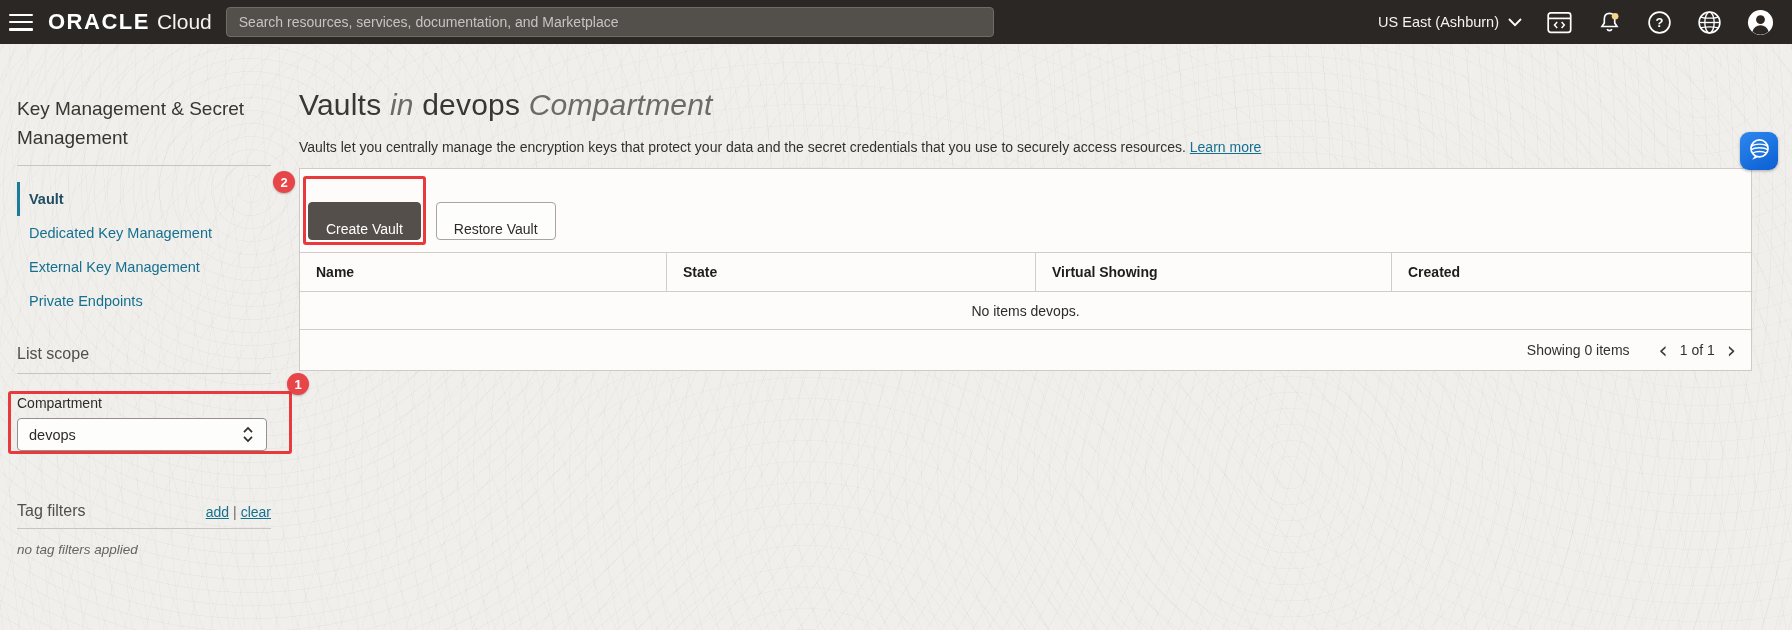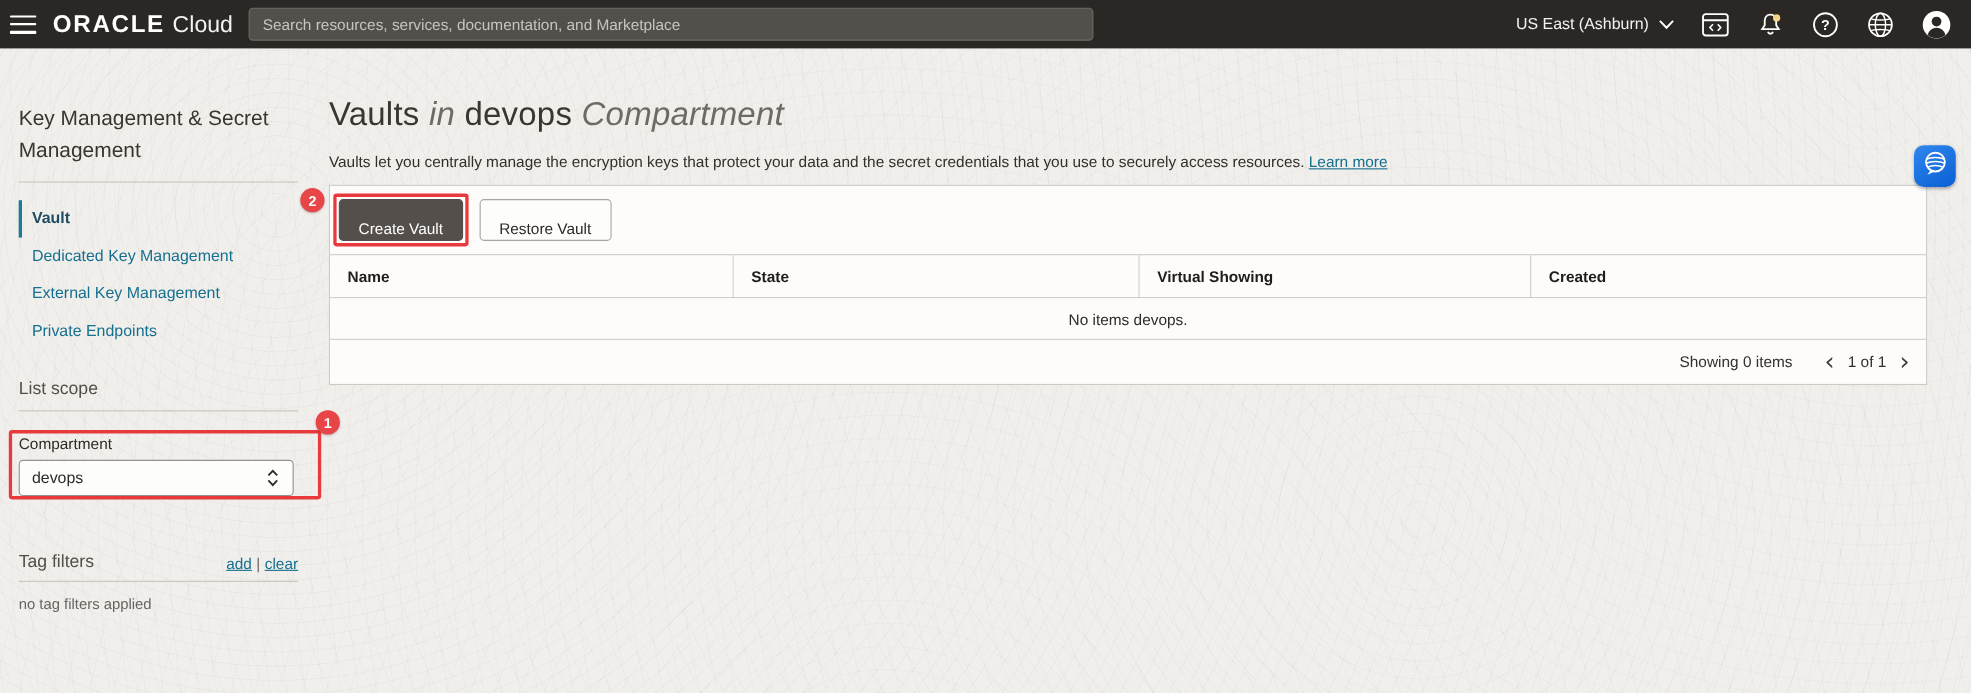--- a/index.html
+++ b/index.html
@@ -65,31 +65,31 @@
     margin-top: 7px; width: 250px; height: 33px; background: #fdfdfc;
     border: 1px solid #96918c; border-radius: 4px;
     display: flex; align-items: center; justify-content: space-between;
     padding: 0 11px; font-size: 14.5px; color: #2e2b27; cursor: pointer;
   }
   .tag-row { margin-top: 51px; width: 254px; display: flex; align-items: flex-end; justify-content: space-between; }
   .tag-heading { font-size: 16px; color: #524e48; }
   .tag-links { font-size: 14px; }
   .tag-links a { color: #15708f; text-decoration: underline; cursor: pointer; }
   .tag-links .sep { color: #6d6965; margin: 0 4px; text-decoration: none; }
-  .tag-empty { margin-top: 13px; font-size: 13.5px; color: #676360; }
+  .tag-empty { margin-top: 13px; font-style: italic; font-size: 13.5px; color: #676360; }
 
   
   .page-title { margin-top: 44px; font-size: 30px; color: #3a3631; letter-spacing: 0.2px; }
   .page-title .it { font-style: italic; color: #6e6a65; }
   .page-desc { margin-top: 17px; font-size: 14px; color: #33302c; }
   .page-desc a { color: #15708f; text-decoration: underline; cursor: pointer; }
 
   .panel { margin-top: 13px; width: 1453px; background: #fdfcfb; border: 1px solid #cfcac5; }
   .panel-toolbar { display: flex; align-items: center; padding: 7px 6px 7px 3px; }
-  .btn { height: 36px; border-radius: 4px; font-size: 14px; padding: 18px 17px; cursor: pointer; font-family: "Liberation Sans", sans-serif; }
+  .btn { height: 36px; border-radius: 4px; font-size: 14px; padding: 18px 17px; cursor: pointer; font-family: "Liberation Sans", sans-serif; margin-top: 21px; }
   .btn-primary { background: #544f4b; color: #ffffff; border: 1px solid #544f4b; }
   .btn-secondary { background: #fdfdfc; color: #2e2b27; border: 1px solid #a8a4a0; margin-left: 10px; }
   .annotation-wrap { border: 3px solid #e8393d; border-radius: 3px; padding: 2px; display: inline-flex; }
 
   .thead { display: flex; border-top: 1px solid #d2cdc8; border-bottom: 1px solid #d2cdc8; height: 40px; }
   .th { display: flex; align-items: center; padding-left: 16px; font-size: 14px; font-weight: 700; color: #1f1d1a; }
   .th + .th { border-left: 1px solid #d2cdc8; }
   .th-name { width: 366px; } .th-state { width: 369px; } .th-vp { width: 356px; } .th-created { flex: 1; }
   .empty-row { height: 38px; display: flex; align-items: center; justify-content: center; font-size: 14px; color: #2e2b27; border-bottom: 1px solid #d2cdc8; }
   .tfoot { height: 40px; display: flex; align-items: center; justify-content: flex-end; padding-right: 13px; font-size: 14px; color: #33302c; }

